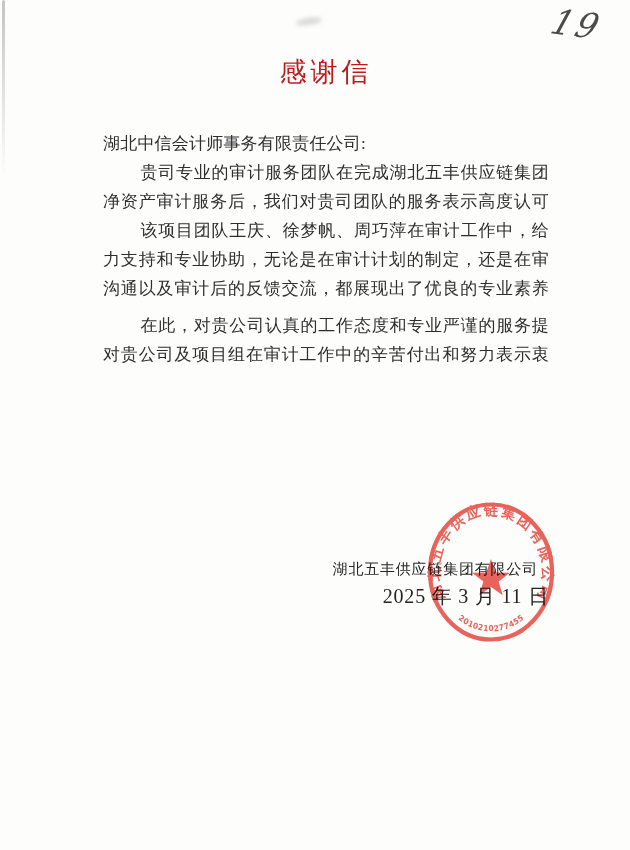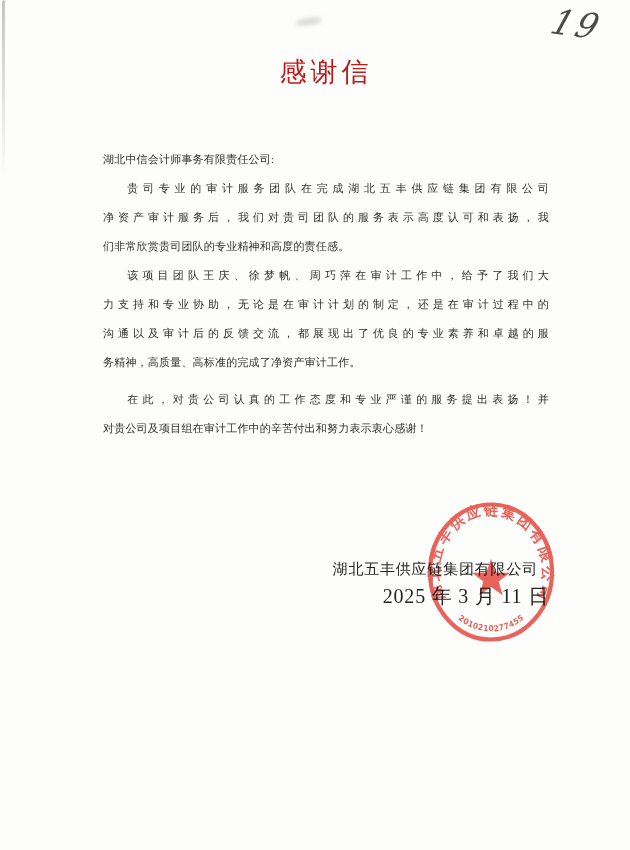--- a/index.html
+++ b/index.html
@@ -36,22 +36,22 @@
   }
   
   .title{
     position:absolute;left:103px;top:54px;width:446px;
     text-align:center;
     font-size:27px;letter-spacing:4px;
     color:#b91c1c;
   }
   
   .body{
-    position:absolute;left:103px;top:145px;width:446px;
-    font-size:11px;line-height:29px;
+    position:absolute;left:103px;top:129px;width:446px;
+    font-size:17px;line-height:29px;
     letter-spacing:.2px;
   }
   .ln{
     text-align:justify;
     text-align-last:justify;
     height:29px;overflow:hidden;
   }
   .ln.first{text-indent:2.2em;}
   .ln.last{text-align-last:left;}
   .para3{margin-top:8px;}
@@ -98,28 +98,26 @@
   <div class="hw-num">19</div>
 
   <div class="title">感谢信</div>
 
   <div class="body">
     <div class="salutation">湖北中信会计师事务有限责任公司:</div>
 
     <div>
       <div class="ln first">贵司专业的审计服务团队在完成湖北五丰供应链集团有限公司</div>
       <div class="ln">净资产审计服务后，我们对贵司团队的服务表示高度认可和表扬，我</div>
-      <div class="ln last">们非常欣赏贵司团队的专业精神和高度的责任感。</div>
     </div>
 
     <div>
       <div class="ln first">该项目团队王庆、徐梦帆、周巧萍在审计工作中，给予了我们大</div>
       <div class="ln">力支持和专业协助，无论是在审计计划的制定，还是在审计过程中的</div>
       <div class="ln">沟通以及审计后的反馈交流，都展现出了优良的专业素养和卓越的服</div>
-      <div class="ln last">务精神，高质量、高标准的完成了净资产审计工作。</div>
     </div>
 
     <div class="para3">
       <div class="ln first">在此，对贵公司认真的工作态度和专业严谨的服务提出表扬！并</div>
       <div class="ln last">对贵公司及项目组在审计工作中的辛苦付出和努力表示衷心感谢！</div>
     </div>
   </div>
 
   <div class="signature">
     <div class="company">湖北五丰供应链集团有限公司</div>

